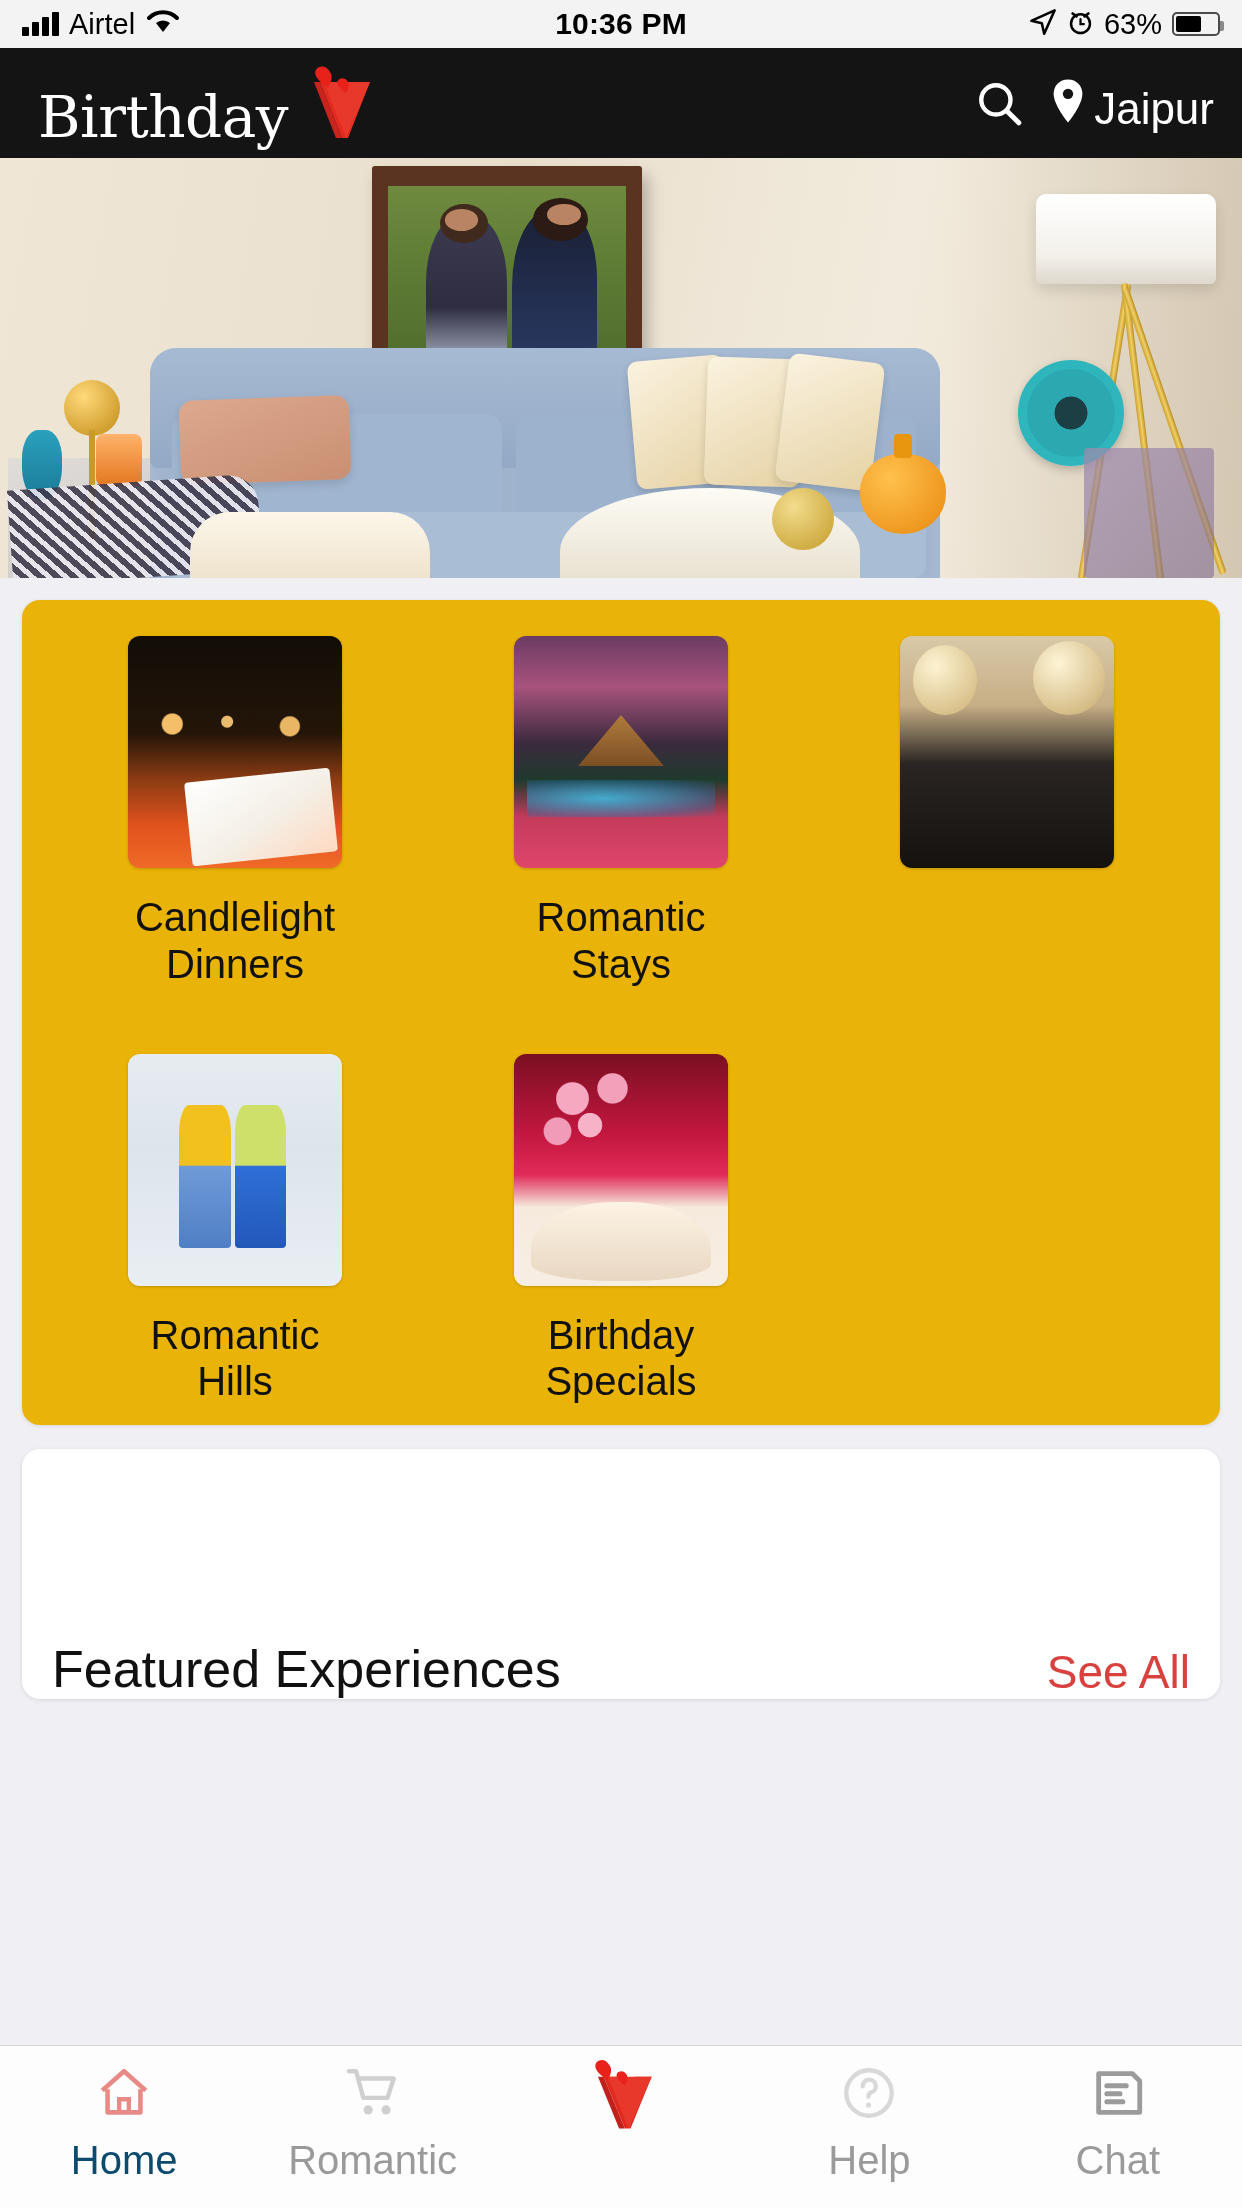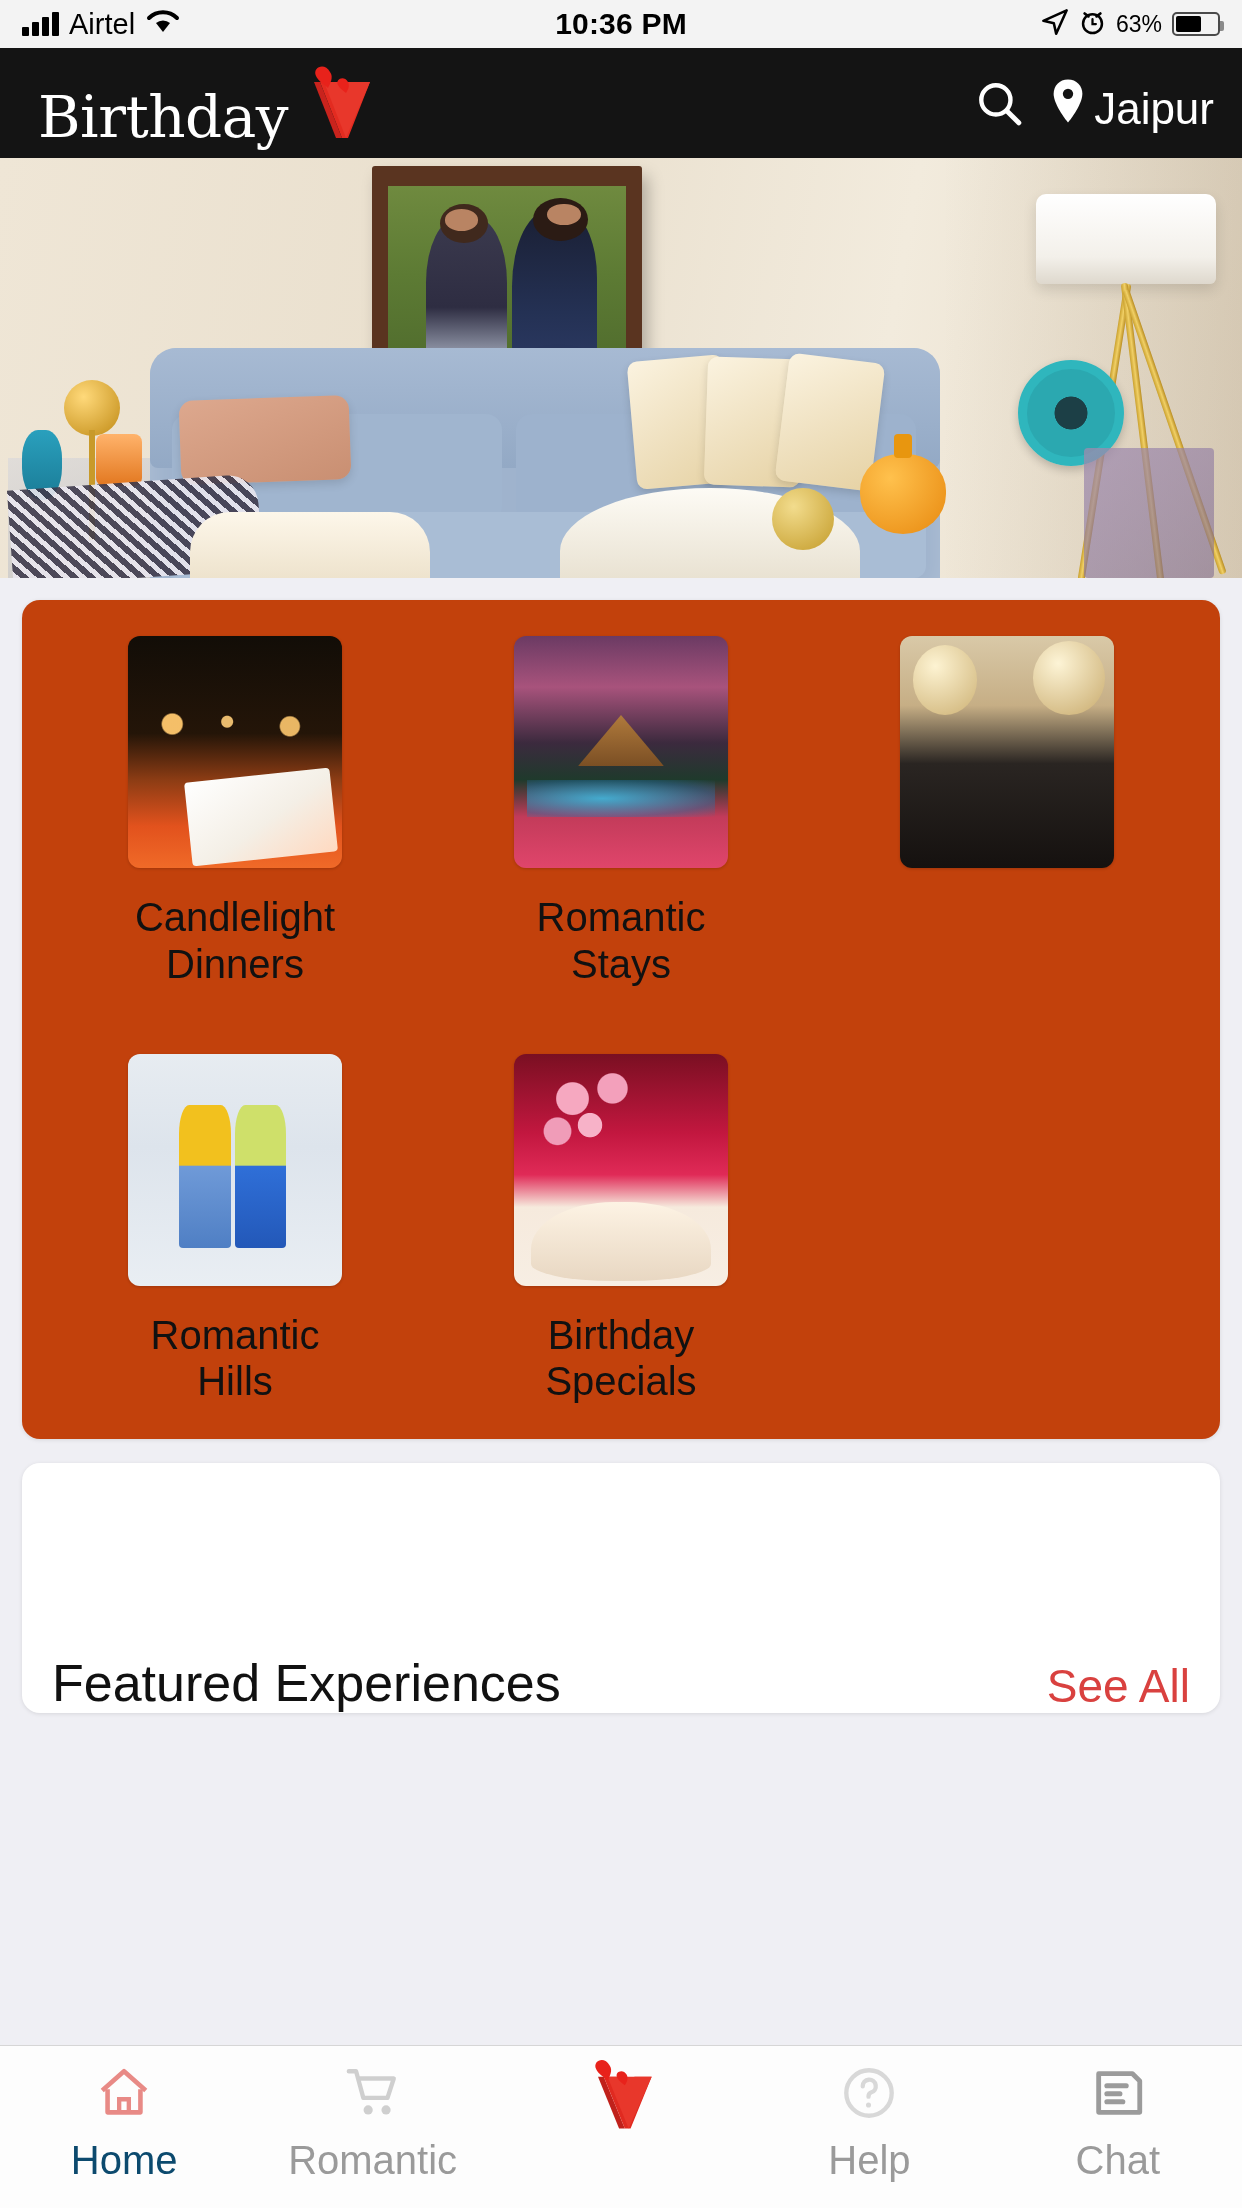--- a/index.html
+++ b/index.html
@@ -14,21 +14,21 @@
   
   .statusbar {
     height: 48px; background: #f3f3f3;
     display: flex; align-items: center; justify-content: space-between;
     padding: 0 22px; color: #000;
   }
   .sb-left, .sb-right { display: flex; align-items: center; gap: 10px; }
   .sb-center { position: absolute; left: 0; right: 0; text-align: center;
                font-size: 30px; font-weight: 600; letter-spacing: .2px; }
   .sb-carrier { font-size: 29px; font-weight: 400; }
-  .sb-pct { font-size: 23px; font-weight: 400; }
+  .sb-pct { font-size: 29px; font-weight: 400; }
   .bars { display: flex; align-items: flex-end; gap: 3px; height: 24px; }
   .bars i { display: block; width: 7px; background: #000; border-radius: 1px; }
   .bars i:nth-child(1){height:9px}.bars i:nth-child(2){height:14px}
   .bars i:nth-child(3){height:19px}.bars i:nth-child(4){height:24px}
   .battery { width: 48px; height: 24px; border: 2px solid #4a4a4a; border-radius: 5px;
              position: relative; padding: 2px; }
   .battery::after { content:""; position:absolute; right:-6px; top:7px; width:4px;
              height:10px; background:#8a8a8a; border-radius:0 2px 2px 0; }
   .battery span { display:block; height:100%; width:63%; background:#000; border-radius:2px; }
 
@@ -132,23 +132,23 @@
   .lamp-gold::after{content:"";position:absolute;left:25px;top:50px;width:6px;height:110px;background:#c89a2a;}
   .vase-blue { position:absolute; left:22px; bottom:78px; width:40px; height:70px;
           background: linear-gradient(180deg,#2aa0bd,#1a7b96); border-radius: 40% 40% 46% 46%; }
   .candle-o { position:absolute; left:96px; bottom:92px; width:46px; height:52px;
           background: linear-gradient(180deg,#ffb36b,#e2771f); border-radius:8px; }
   .nightstand { position:absolute; left:8px; bottom:0; width:150px; height:120px;
           background: linear-gradient(160deg,rgba(215,215,220,.6),rgba(170,175,185,.5)); }
 
   
   .card {
-    position: relative; margin: 22px 22px 0 22px; background: #c2410c;
+    position: relative; margin: 22px 22px 0 22px; background: #eab308;
     border-radius: 18px; box-shadow: 0 1px 4px rgba(0,0,0,.10);
-    padding: 36px 20px 34px 20px;
+    padding: 36px 20px 20px 20px;
   }
   .grid { display: grid; grid-template-columns: repeat(3, 1fr); }
   .cat { display: flex; flex-direction: column; align-items: center; padding: 0 10px; }
   .cat-img { width: 214px; height: 232px; border-radius: 12px; overflow: hidden;
              position: relative; box-shadow: 0 1px 3px rgba(0,0,0,.18); }
   .cat-label { margin-top: 26px; font-size: 40px; color: #111; line-height: 1.17;
                text-align: center; max-width: 230px; }
   .row2 { margin-top: 66px; }
 
   

